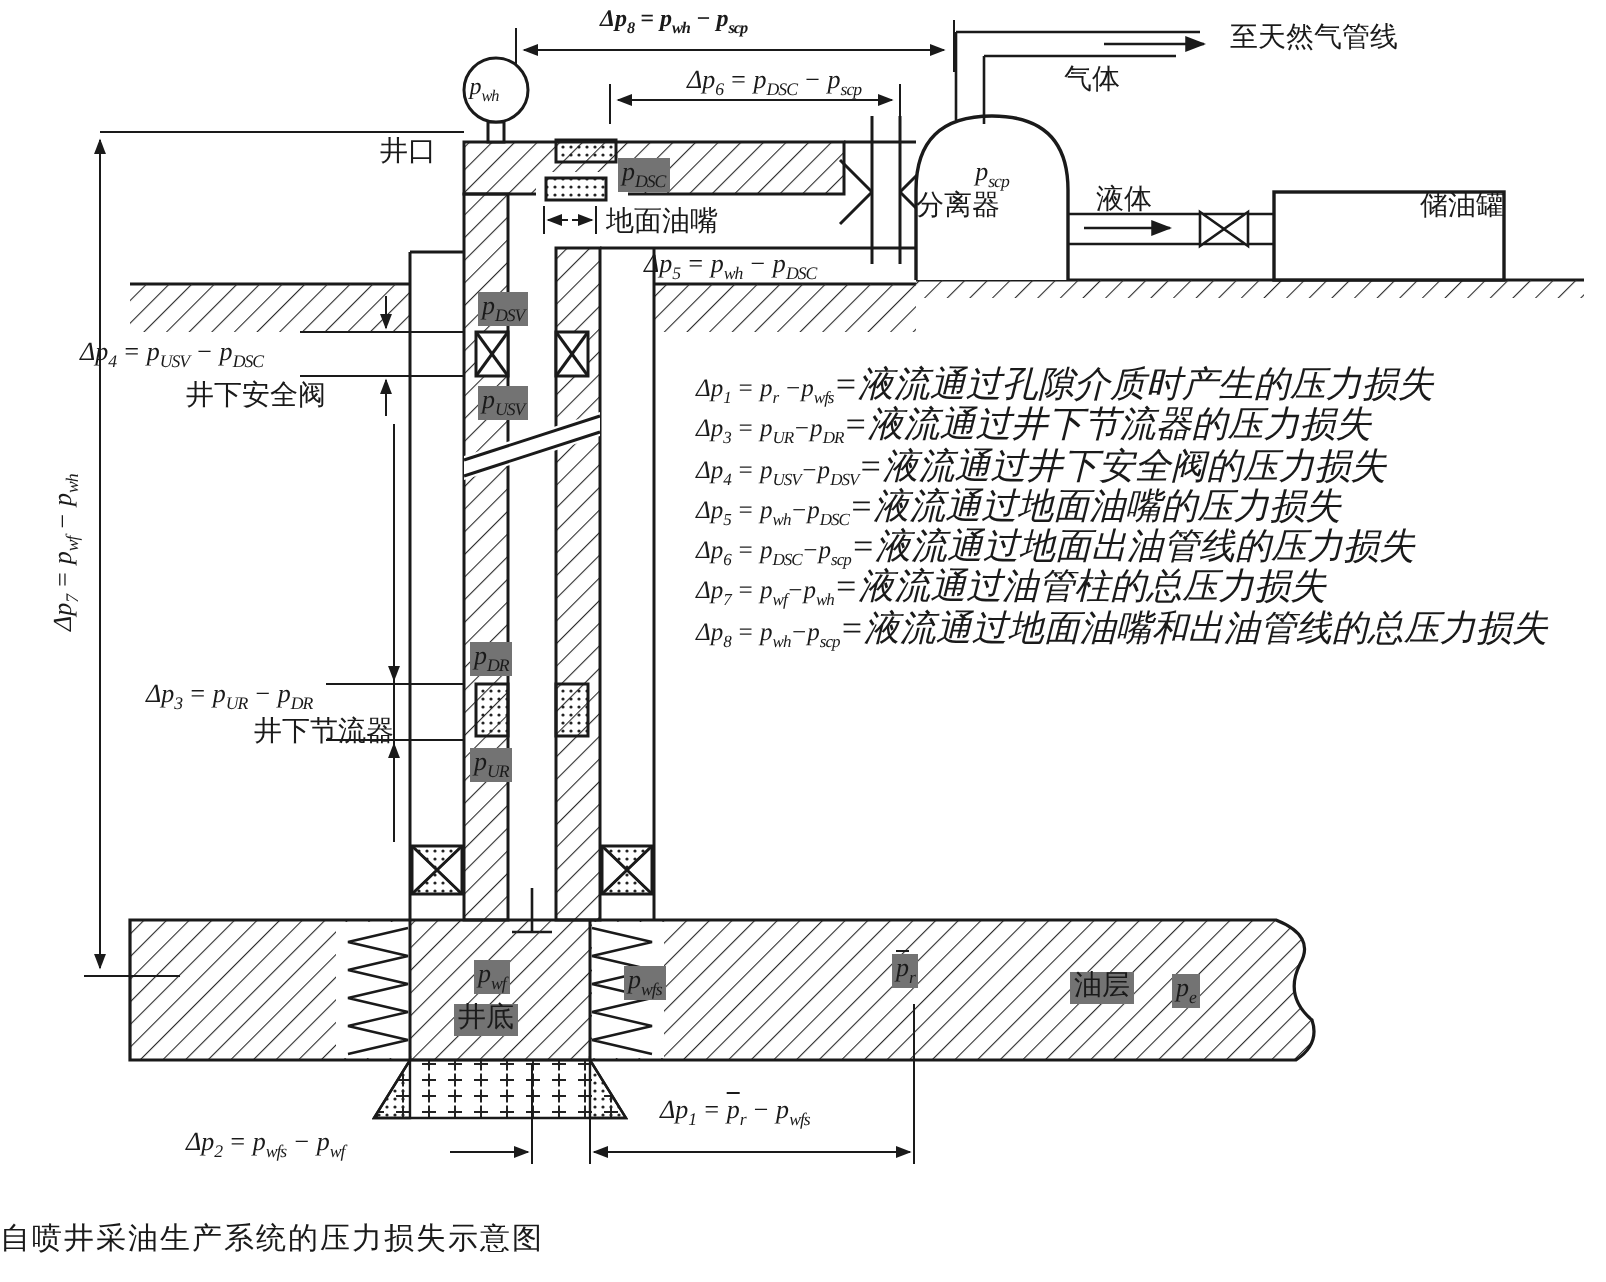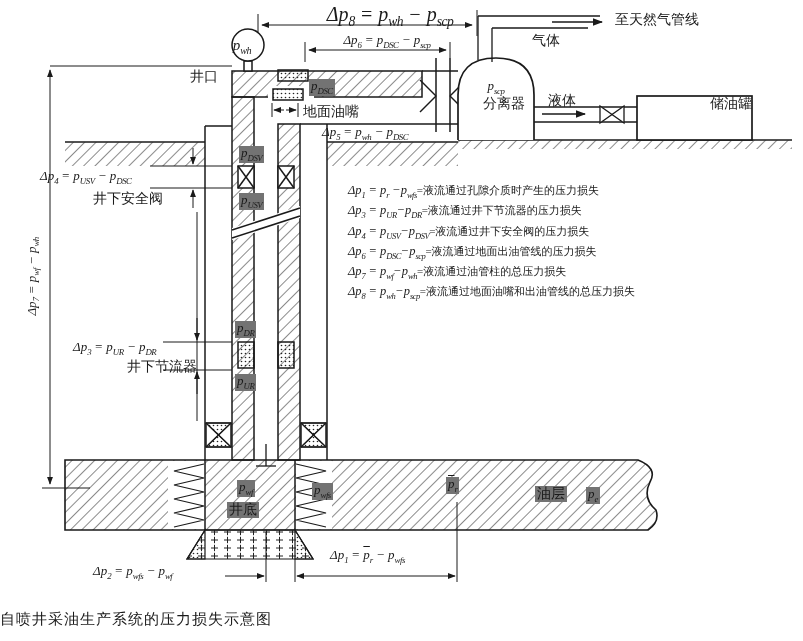--- a/index.html
+++ b/index.html
@@ -7,21 +7,21 @@
          font-family:"Liberation Serif",serif;color:#1a1a1a;}
   #art{position:absolute;left:0;top:0;}
   .lbl{position:absolute;white-space:nowrap;line-height:1.15;}
   .frm{font-style:italic;font-size:13px;}
   .frm sub{font-style:italic;font-size:0.68em;letter-spacing:-0.5px;}
   .cn{font-size:14px;font-style:normal;}
   .ov{text-decoration:overline;}
   .patch{background:#737373;padding:0 2px;}
   .eqline{white-space:nowrap;height:20.3px;}
   .eqline .frm{font-size:12.5px;}
-  .eqline .cn{font-size:11px;}
+  .eqline .cn{font-size:18px;font-style:italic;}
   #equations{position:absolute;left:348px;top:180px;}
   #caption{position:absolute;left:0;top:610px;width:803px;text-align:left;
            font-size:15px;letter-spacing:1px;}
   #dim7{position:absolute;left:-42px;top:268px;width:150px;text-align:center;
         transform:rotate(-90deg);}
 </style>
 </head>
 <body>
 
 <div id="stage">
@@ -197,33 +197,33 @@
     <g>
       <line x1="266" y1="532" x2="266" y2="582"></line>
       <line x1="295" y1="559" x2="295" y2="582"></line>
       <line x1="457" y1="502" x2="457" y2="582"></line>
       <line x1="225" y1="576" x2="264" y2="576" marker-end="url(#ar)"></line>
       <line x1="297" y1="576" x2="455" y2="576" marker-start="url(#ar)" marker-end="url(#ar)"></line>
     </g>
   </g>
 </svg>
 
-<div class="lbl frm" style="left:300px;top:3px;width:180px;text-align:center;font-size:20px;">Δp<sub>8</sub> = p<sub>wh</sub> − p<sub>scp</sub></div>
+<div class="lbl frm" style="left:300px;top:3px;width:180px;text-align:left;font-size:12px;font-weight:bold;">Δp<sub>8</sub> = p<sub>wh</sub> − p<sub>scp</sub></div>
 <div class="lbl frm" style="left:322px;top:33px;width:130px;text-align:center;">Δp<sub>6</sub> = p<sub>DSC</sub> − p<sub>scp</sub></div>
 
-<div class="lbl frm" style="left:232px;top:37px;width:20px;text-align:center;font-size:15px;">p<sub>wh</sub></div>
+<div class="lbl frm" style="left:232px;top:37px;width:20px;text-align:center;font-size:12px;">p<sub>wh</sub></div>
 <div class="lbl cn" style="left:190px;top:69px;">井口</div>
 <div class="lbl frm patch" style="left:309px;top:79px;">p<sub>DSC</sub></div>
 <div class="lbl cn" style="left:303px;top:104px;">地面油嘴</div>
 <div class="lbl frm" style="left:322px;top:125px;">Δp<sub>5</sub> = p<sub>wh</sub> − p<sub>DSC</sub></div>
 
 <div class="lbl cn" style="left:532px;top:33px;">气体</div>
 <div class="lbl cn" style="left:615px;top:12px;">至天然气管线</div>
 <div class="lbl frm" style="left:458px;top:79px;width:76px;text-align:center;">p<sub>scp</sub></div>
-<div class="lbl cn" style="left:458px;top:96px;width:92px;text-align:center;">分离器</div>
+<div class="lbl cn" style="left:458px;top:96px;width:92px;text-align:left;">分离器</div>
 <div class="lbl cn" style="left:548px;top:93px;">液体</div>
 <div class="lbl cn" style="left:637px;top:96px;width:115px;text-align:right;">储油罐</div>
 
 <div id="dim7" class="lbl frm">Δp<sub>7</sub> = p<sub>wf</sub> − p<sub>wh</sub></div>
 
 <div class="lbl frm patch" style="left:239px;top:146px;">p<sub>DSV</sub></div>
 <div class="lbl frm patch" style="left:239px;top:193px;">p<sub>USV</sub></div>
 <div class="lbl frm" style="left:40px;top:169px;">Δp<sub>4</sub> = p<sub>USV</sub> − p<sub>DSC</sub></div>
 <div class="lbl cn" style="left:93px;top:191px;">井下安全阀</div>
 
@@ -246,20 +246,23 @@
   <div class="eqline">
     <span class="frm">Δp<sub>1</sub> = p<sub>r</sub> −p<sub>wfs</sub></span><span class="cn">=液流通过孔隙介质时产生的压力损失</span>
   </div>
   <div class="eqline">
     <span class="frm">Δp<sub>3</sub> = p<sub>UR</sub>−p<sub>DR</sub></span><span class="cn">=液流通过井下节流器的压力损失</span>
   </div>
   <div class="eqline">
     <span class="frm">Δp<sub>4</sub> = p<sub>USV</sub>−p<sub>DSV</sub></span><span class="cn">=液流通过井下安全阀的压力损失</span>
   </div>
   <div class="eqline">
+    <span class="frm">Δp<sub>5</sub> = p<sub>wh</sub>−p<sub>DSC</sub></span><span class="cn">=液流通过地面油嘴的压力损失</span>
+  </div>
+  <div class="eqline">
     <span class="frm">Δp<sub>6</sub> = p<sub>DSC</sub>−p<sub>scp</sub></span><span class="cn">=液流通过地面出油管线的压力损失</span>
   </div>
   <div class="eqline">
     <span class="frm">Δp<sub>7</sub> = p<sub>wf</sub>−p<sub>wh</sub></span><span class="cn">=液流通过油管柱的总压力损失</span>
   </div>
   <div class="eqline">
     <span class="frm">Δp<sub>8</sub> = p<sub>wh</sub>−p<sub>scp</sub></span><span class="cn">=液流通过地面油嘴和出油管线的总压力损失</span>
   </div>
 </div>
 

